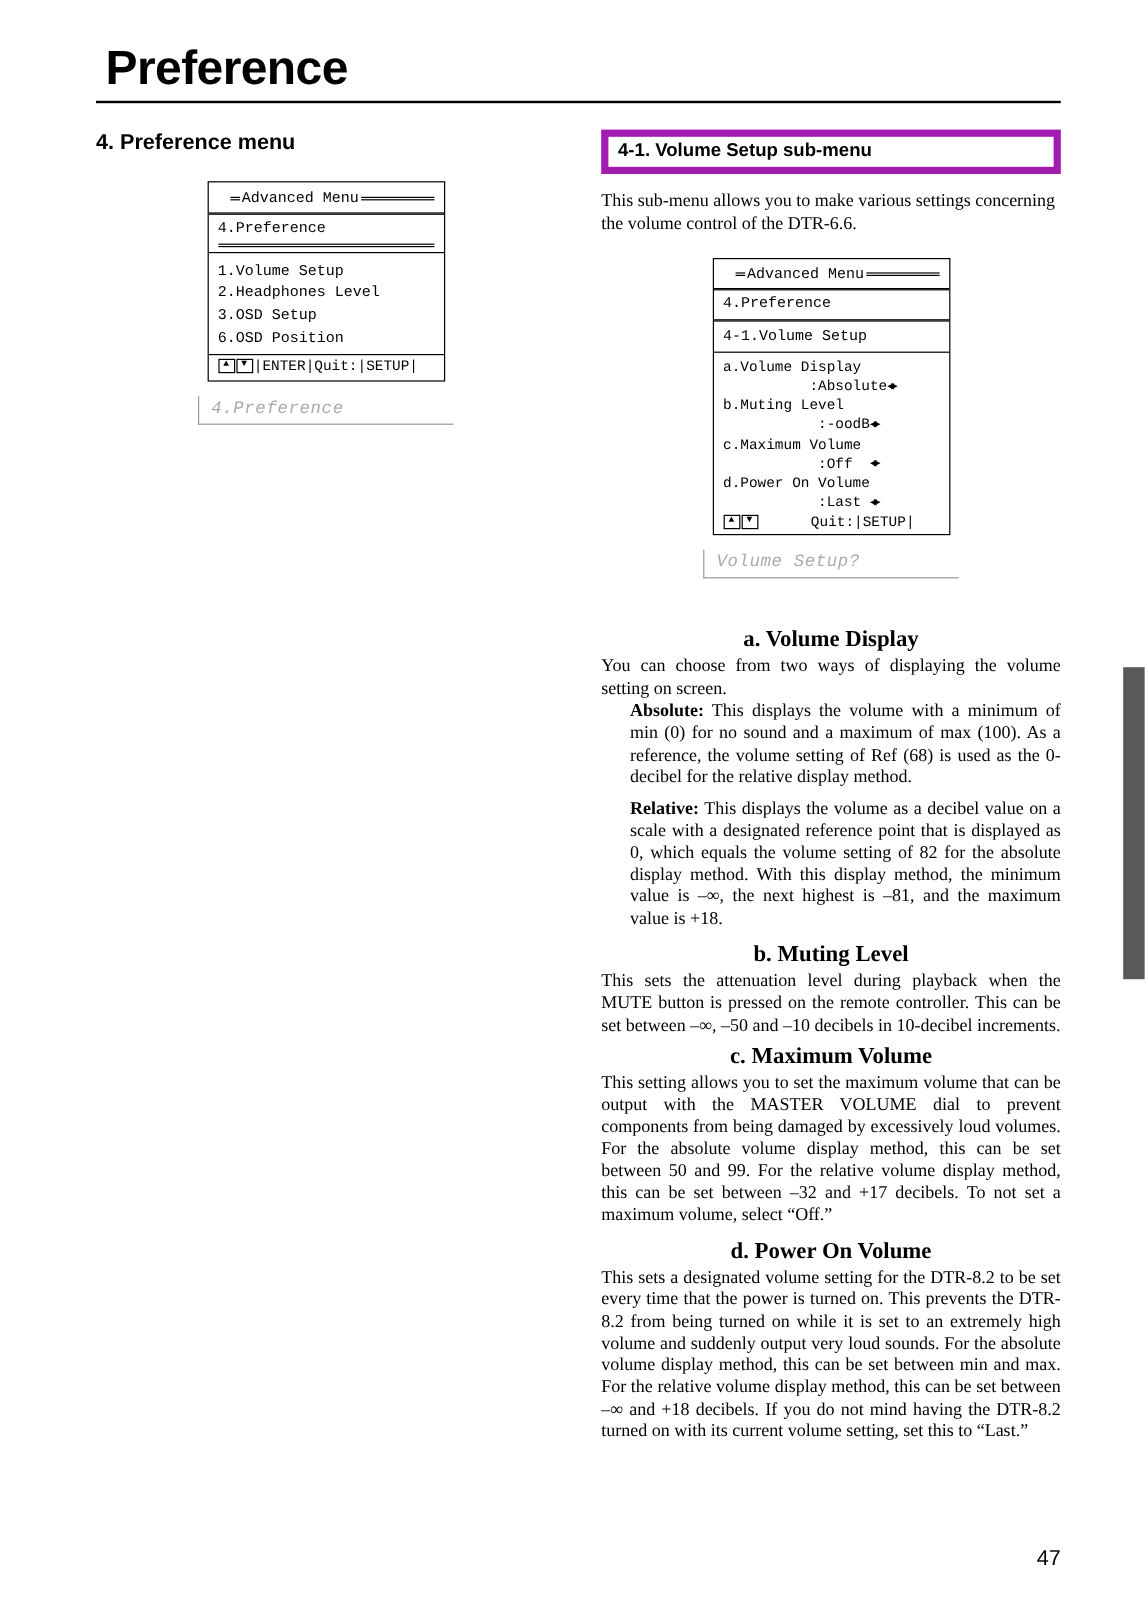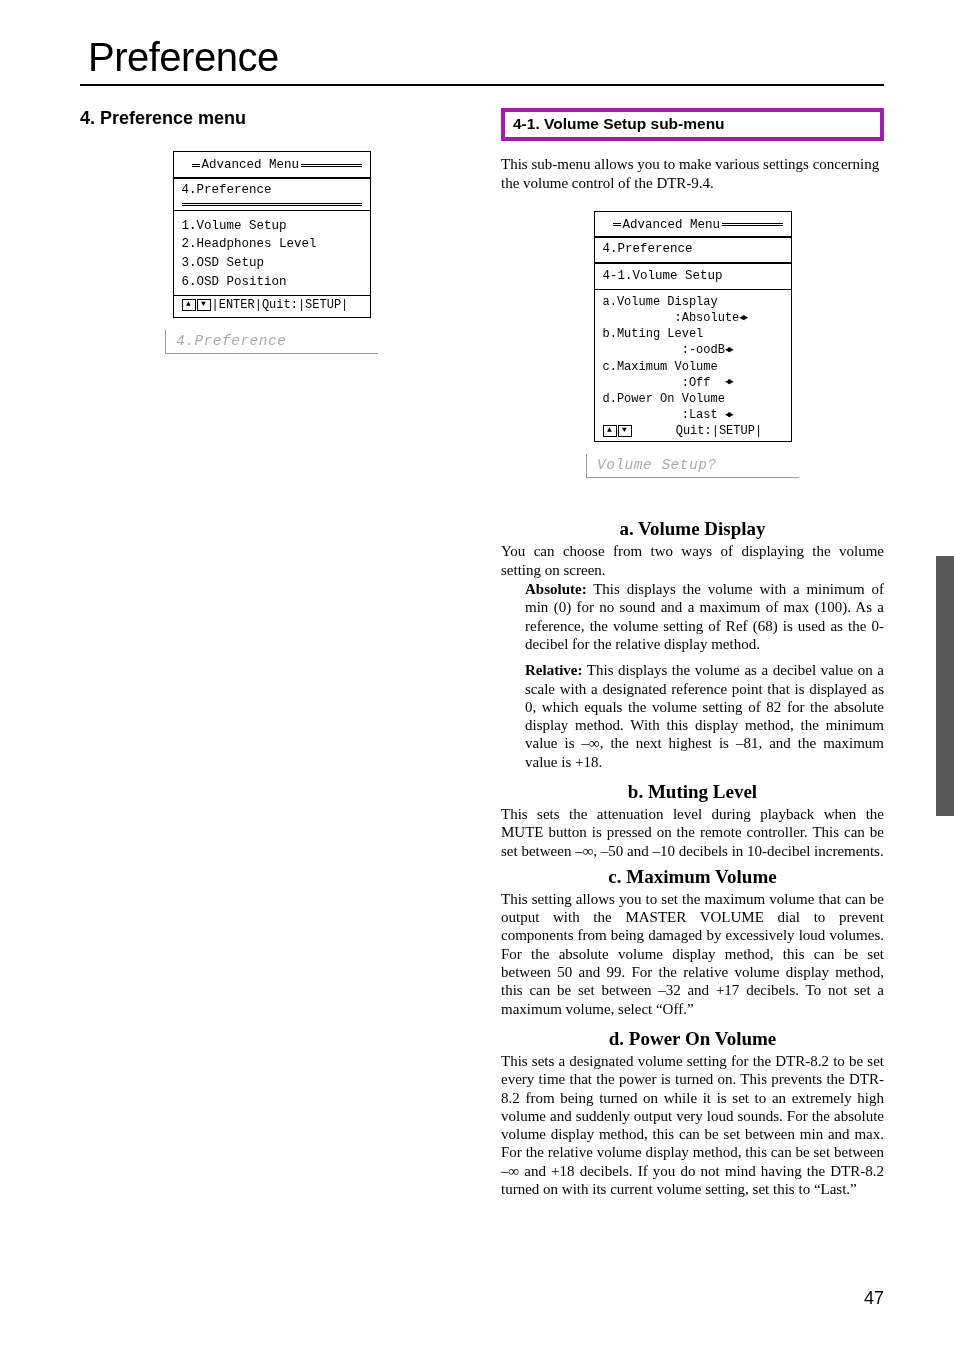--- a/index.html
+++ b/index.html
@@ -13,21 +13,21 @@
     background: #fff;
     position: relative;
     box-sizing: border-box;
   }
   .page {
     padding: 35px 70px 0 80px;
     box-sizing: border-box;
   }
   .main-title {
     font-family: Arial, Helvetica, sans-serif;
-    font-weight: normal;
+    font-weight: bold;
     font-size: 40px;
     margin: 0 0 4px 8px;
     letter-spacing: -0.5px;
   }
   .title-rule {
     border: none;
     border-top: 2px solid #000;
     margin: 0 0 22px 0;
   }
   .columns {
@@ -38,21 +38,21 @@
     flex: 1;
     min-width: 0;
   }
   .section-heading-left {
     font-family: Arial, Helvetica, sans-serif;
     font-weight: bold;
     font-size: 18px;
     margin: 0 0 22px 0;
   }
   .section-heading-right-box {
-    border: 4px solid #a21caf;
+    border: 6px solid #a21caf;
     padding: 3px 8px 4px 8px;
     margin-bottom: 14px;
   }
   .section-heading-right {
     font-family: Arial, Helvetica, sans-serif;
     font-weight: bold;
     font-size: 15.5px;
     margin: 0;
   }
   .intro-serif {
@@ -214,21 +214,21 @@
           </div>
         </div>
         <div class="segment-display">4.Preference</div>
       </div>
     </div>
 
     <div class="col">
       <div class="section-heading-right-box">
         <h3 class="section-heading-right">4-1. Volume Setup sub-menu</h3>
       </div>
-      <p class="intro-serif">This sub-menu allows you to make various settings concerning the volume control of the DTR-9.4.</p>
+      <p class="intro-serif">This sub-menu allows you to make various settings concerning the volume control of the DTR-6.6.</p>
 
       <div class="osd-wrap osd-wrap-right" style="width:196px;">
         <div class="osd">
           <div class="osd-top">
             <div class="osd-top-rule">
                 <span>Advanced Menu</span>
               </div>
           </div>
           <div class="osd-sep"></div>
           <div class="osd-title-row" style="padding-bottom:3px;">4.Preference</div>

